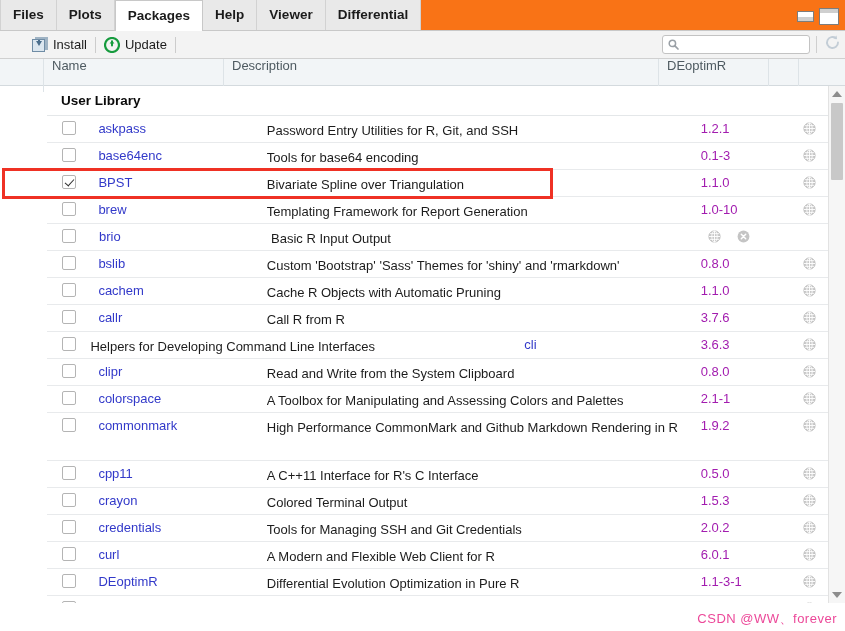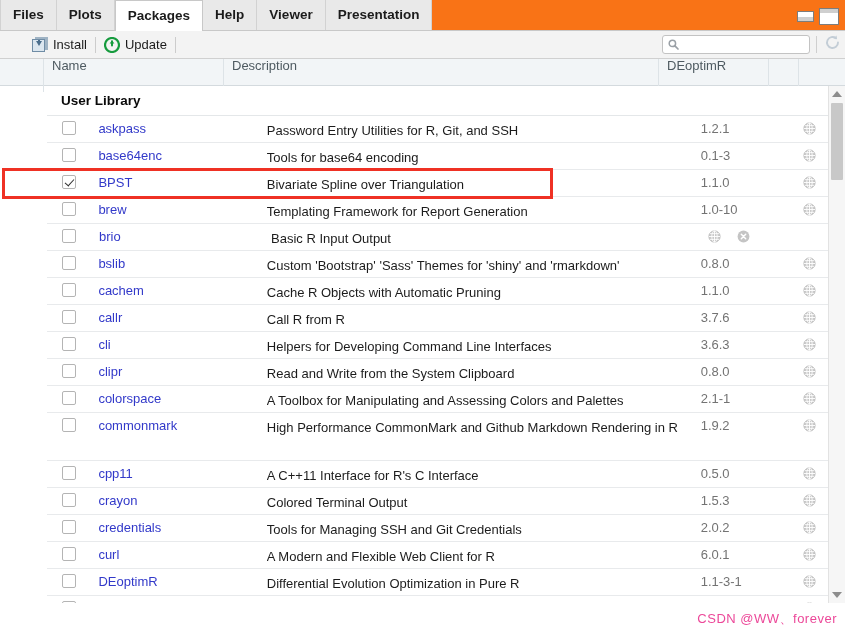--- a/index.html
+++ b/index.html
@@ -277,21 +277,21 @@
   }
   .c-desc {
     width: 435px;
     padding-left: 0px;
     color: #1c1c1c;
     line-height: 20px;
   }
   .c-ver {
     width: 110px;
     padding-left: 8px;
-    color: #737373;
+    color: #a21caf;
   }
   .c-act {
     width: 30px;
     padding-left: 2px;
     padding-top: 6px;
   }
   .c-act2 {
     width: 46px;
     padding-left: 1px;
     padding-top: 6px;
@@ -386,21 +386,21 @@
 <body>
 
 <div id="app">
 
   <div class="tabbar">
     <div class="tab">Files</div>
     <div class="tab">Plots</div>
     <div class="tab active">Packages</div>
     <div class="tab">Help</div>
     <div class="tab">Viewer</div>
-    <div class="tab">Presentation</div>
+    <div class="tab">Differential</div>
     <div class="tabbar-spacer"></div>
     <div class="winctrls">
       <div class="ctrl-min"></div>
       <div class="ctrl-max"></div>
     </div>
   </div>
 
   <div class="toolbar">
     <div class="tb-btn">
       <span class="icon-install">
@@ -607,22 +607,22 @@
             </svg></div>
           <div class="cell c-act2"><svg width="13" height="13" viewBox="0 0 13 13">
               <circle cx="6.5" cy="6.5" r="5.9" fill="#c4c4c4"></circle>
               <path d="M4.3 4.3 L8.7 8.7 M8.7 4.3 L4.3 8.7" stroke="#ffffff" stroke-width="1.5" stroke-linecap="round"></path>
             </svg></div>
         </div>
         <div class="row">
           <div class="cell c-check">
             <span class="cb"></span>
           </div>
+          <div class="cell c-desc">Helpers for Developing Command Line Interfaces</div>
           <div class="cell c-name"><span class="pkg">cli</span></div>
-          <div class="cell c-desc">Helpers for Developing Command Line Interfaces</div>
           <div class="cell c-ver">3.6.3</div>
           <div class="cell c-act"><svg width="13" height="13" viewBox="0 0 13 13">
               <circle cx="6.5" cy="6.5" r="5.6" fill="#c9c9c9"></circle>
               <circle cx="6.5" cy="6.5" r="5.6" fill="none" stroke="#bdbdbd" stroke-width="1"></circle>
               <path d="M0.9 6.5 H12.1 M6.5 0.9 V12.1" stroke="#ffffff" stroke-width="0.9"></path>
               <ellipse cx="6.5" cy="6.5" rx="2.7" ry="5.6" fill="none" stroke="#ffffff" stroke-width="0.9"></ellipse>
               <path d="M1.9 3.6 H11.1 M1.9 9.4 H11.1" stroke="#ffffff" stroke-width="0.8"></path>
             </svg></div>
           <div class="cell c-act2"><svg width="13" height="13" viewBox="0 0 13 13">
               <circle cx="6.5" cy="6.5" r="5.9" fill="#c4c4c4"></circle>

